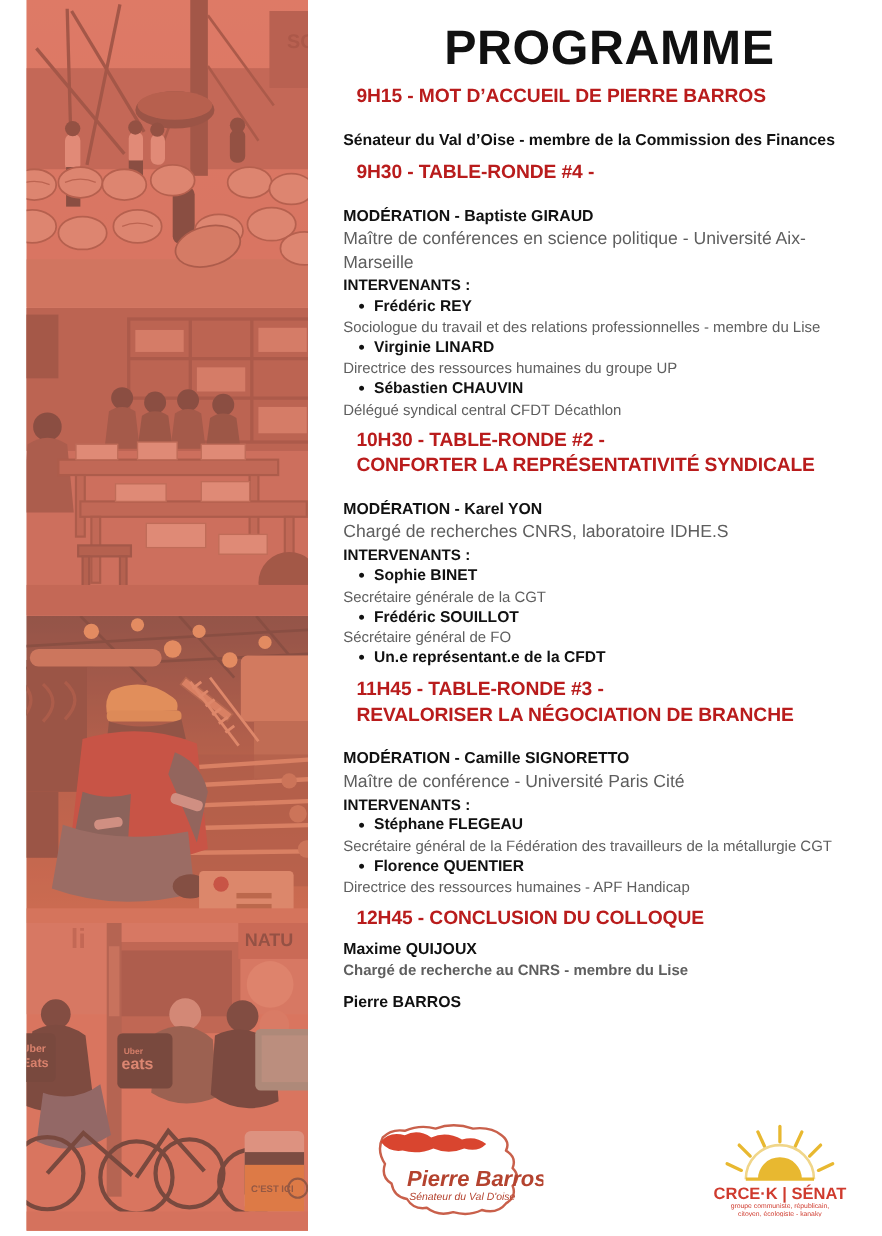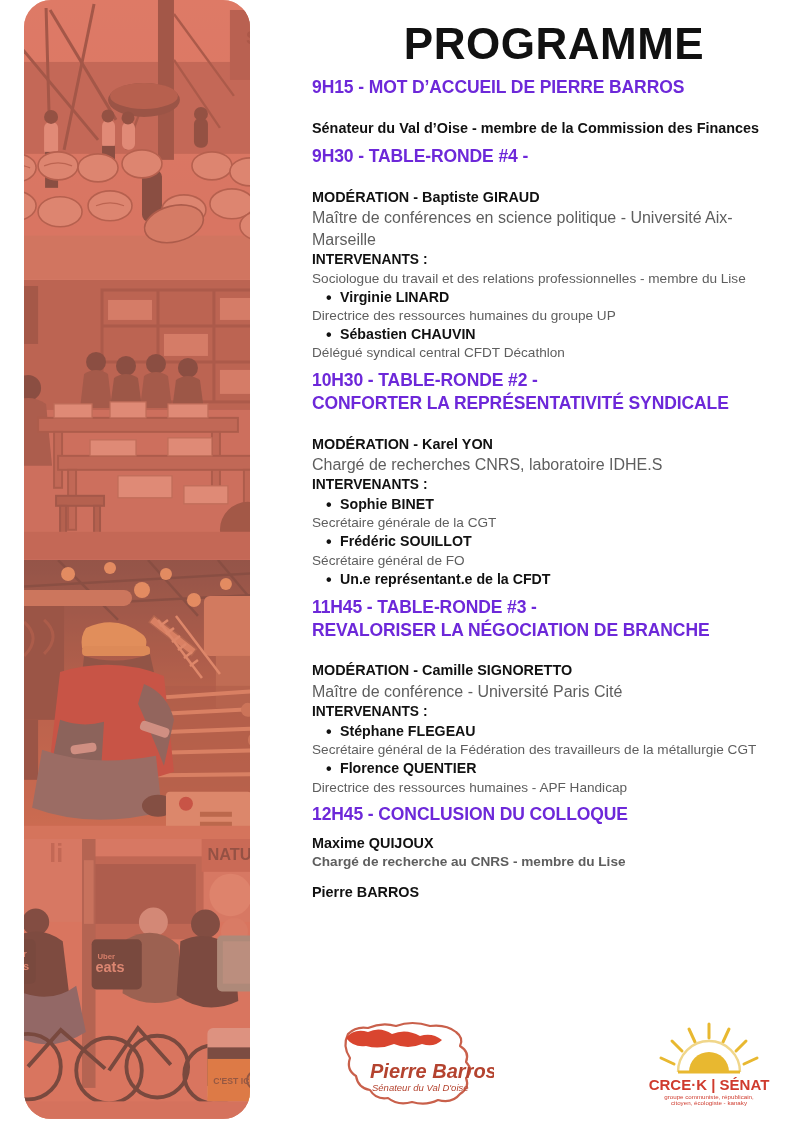--- a/index.html
+++ b/index.html
@@ -13,26 +13,25 @@
     font-family: "Liberation Sans", sans-serif;
     overflow: hidden;
     position: relative;
   }
 
   
   #photo-column {
     position: absolute;
     left: 24px;
     top: 0px;
-    width: 226px;
+    width: 256px;
     height: 1119px;
     display: flex;
     flex-direction: column;
     overflow: hidden;
-    border-radius: 27px;
   }
   .photo {
     position: relative;
     width: 100%;
     flex: 1 1 0;
     overflow: hidden;
   }
   .photo .tint {
     position: absolute;
     inset: 0;
@@ -64,27 +63,28 @@
     letter-spacing: 0.5px;
     color: #111111;
     text-align: center;
     margin: 22px 0 10px 0;
     line-height: 1.0;
   }
 
   .section { margin: 0; }
 
   .sec-head {
-    color: #6d28d9;
+    color: #b91c1c;
     font-weight: 700;
     font-size: 17.5px;
     line-height: 1.30;
     margin-top: 7px;
     margin-bottom: 1px;
     letter-spacing: -0.1px;
+    margin-left: 12px;
   }
   .sec-head .l2 { display: block; }
 
   .moderation {
     color: #111111;
     font-weight: 700;
     font-size: 14.4px;
     line-height: 1.34;
     margin-top: 20px;
   }
@@ -490,20 +490,21 @@
 
   <div class="section">
     <div class="sec-head">
       <span>9H30 - TABLE-RONDE #4 -</span>
     </div>
     <div class="moderation">MODÉRATION - Baptiste GIRAUD</div>
     <div class="role">Maître de conférences en science politique - Université Aix-Marseille</div>
     <div class="intervenants-label">INTERVENANTS :</div>
     <ul class="speakers">
       <li class="speaker-item">
+        <div class="speaker-name">Frédéric REY</div>
         <div class="speaker-role">Sociologue du travail et des relations professionnelles - membre du Lise</div>
       </li>
       <li class="speaker-item">
         <div class="speaker-name">Virginie LINARD</div>
         <div class="speaker-role">Directrice des ressources humaines du groupe UP</div>
       </li>
       <li class="speaker-item">
         <div class="speaker-name">Sébastien CHAUVIN</div>
         <div class="speaker-role">Délégué syndical central CFDT Décathlon</div>
       </li>

